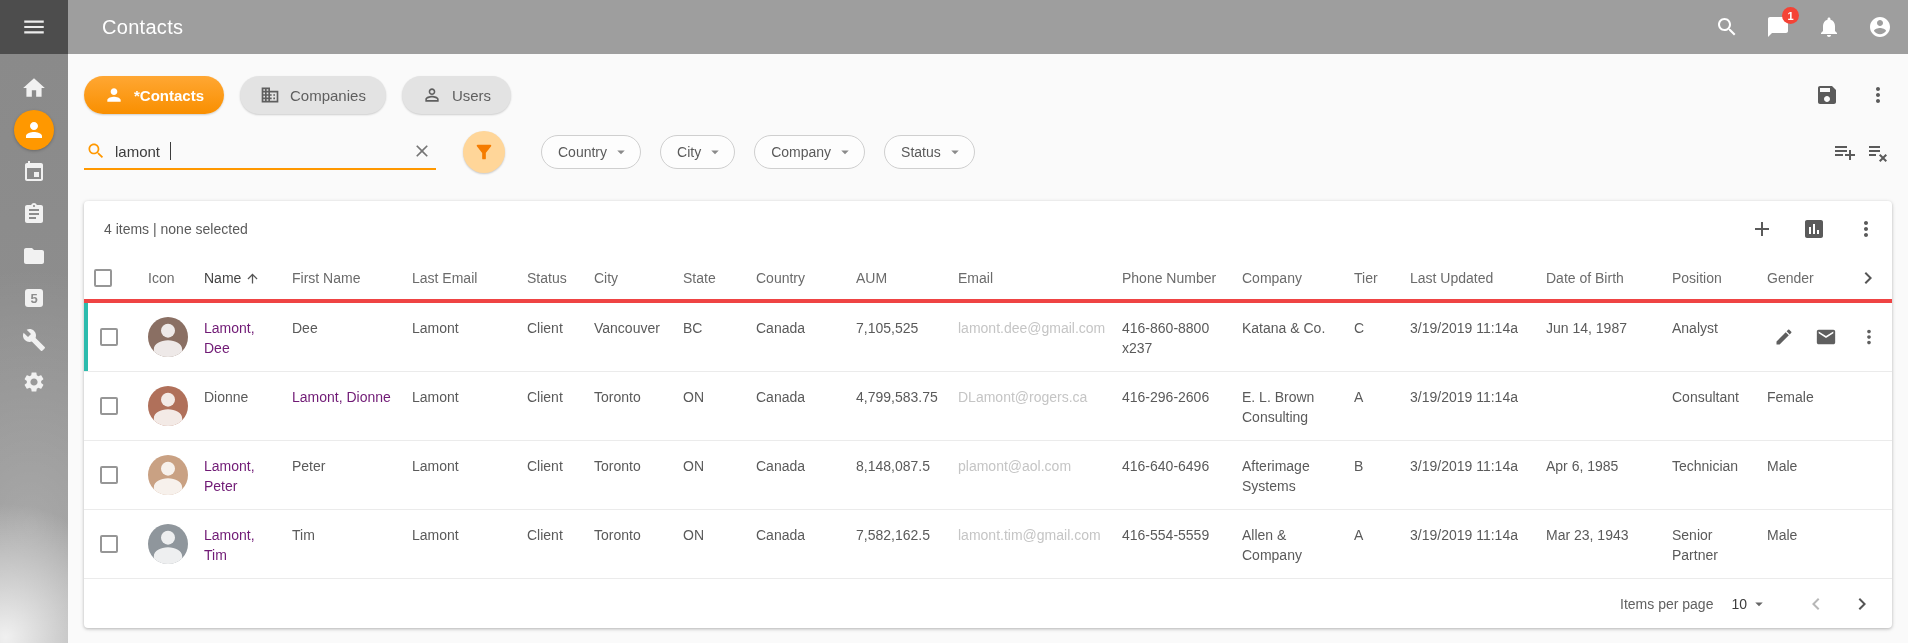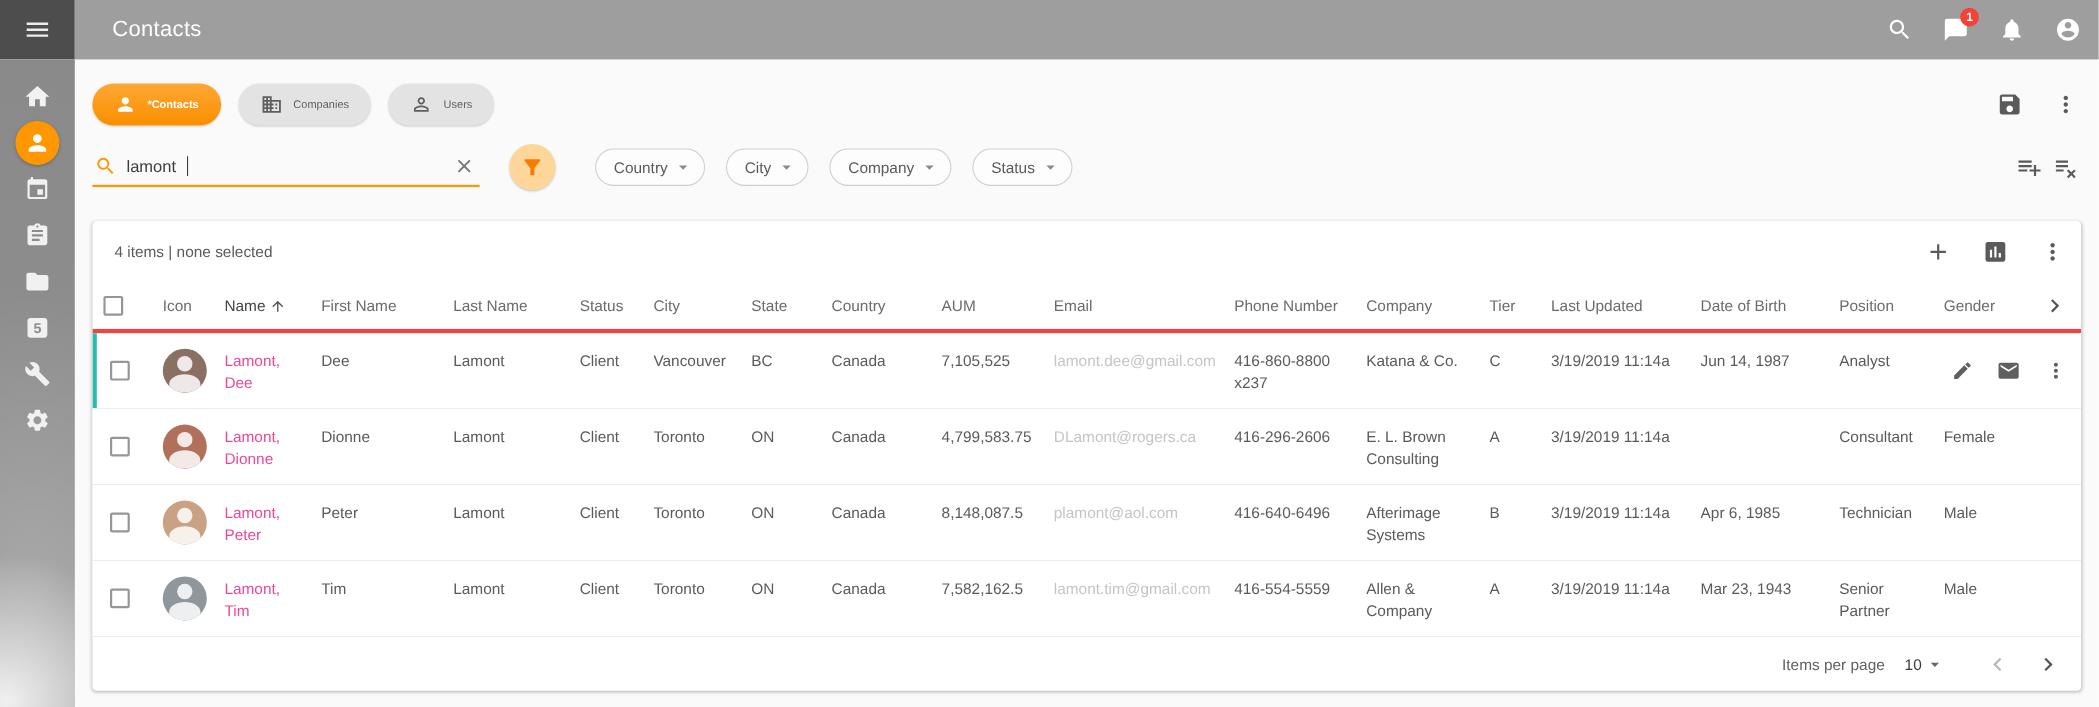--- a/index.html
+++ b/index.html
@@ -22,21 +22,21 @@
       radial-gradient(340px 430px at 45% 80%, rgba(255,255,255,.22), rgba(255,255,255,0) 60%),
       linear-gradient(#8a8a8a,#919191);
       display:flex;flex-direction:column;align-items:center;padding-top:13px}
   .side-item{width:68px;height:42px;display:flex;align-items:center;justify-content:center;background:none;border:none;color:#f1f1f1;cursor:pointer}
   .active-circle{width:40px;height:40px;border-radius:50%;background:#ff9800;display:flex;align-items:center;justify-content:center;color:#fff;box-shadow:0 1px 3px rgba(0,0,0,.25)}
 
   
   .main{grid-column:2;grid-row:2;display:flex;flex-direction:column;overflow:hidden}
 
   .tabs-row{display:flex;align-items:center;gap:16px;padding:22px 18px 0 16px}
-  .chip{height:38px;border-radius:19px;display:inline-flex;align-items:center;gap:10px;padding:0 20px;font-size:10px;background:#e3e3e3;color:#5f5f5f;border:none;cursor:pointer;box-shadow:0 1px 2px rgba(0,0,0,.18)}
+  .chip{height:38px;border-radius:19px;display:inline-flex;align-items:center;gap:10px;padding:0 20px;font-size:15px;background:#e3e3e3;color:#5f5f5f;border:none;cursor:pointer;box-shadow:0 1px 2px rgba(0,0,0,.18)}
   .chip.active{background:linear-gradient(#ffa733,#f98f00);color:#fff;font-weight:bold}
   .tabs-right{margin-left:auto;display:flex;align-items:center;gap:27px;color:#5a5a5a}
   .ghost-btn{background:none;border:none;color:#5a5a5a;cursor:pointer}
 
   .search-row{display:flex;align-items:center;padding:0 18px 0 16px;margin-top:17px;height:42px}
   .search-field{width:352px;display:flex;align-items:center;gap:9px;border-bottom:2px solid #ff9800;padding:7px 4px 7px 2px}
   .search-field .sicon{color:#ff9800}
   .search-text{font-size:15px;color:#3c3c3c}
   .caret-bar{display:inline-block;width:1px;height:18px;background:#3c3c3c;margin-left:1px;vertical-align:middle}
   .clear-x{margin-left:auto;color:#757575;cursor:pointer}
@@ -57,21 +57,21 @@
   .th.sorted{color:#444}
   .sort-arrow{margin-left:4px;color:#555}
   .th-end{justify-content:flex-end;padding-right:12px;color:#555}
 
   .trow{display:grid;grid-template-columns:var(--cols);height:69px;border-bottom:1px solid #ebebeb;position:relative;background:#fff;font-size:14px;line-height:20px}
   .trow.selected{box-shadow:inset 4px 0 0 0 #2bbbad}
   .td{padding:15px 12px 0 0;color:#5a5a5a;overflow:hidden}
   .td-check,.td-icon{display:flex;align-items:center;padding:0}
   .td-check{justify-content:center}
   .td-icon{justify-content:flex-start;padding-left:14px}
-  .c-name{color:#ec4899}
+  .c-name{color:#701a75}
   .c-email{color:#c5c5c5}
   .checkbox{width:18px;height:18px;border:2px solid #969696;border-radius:2px;background:#fff;cursor:pointer}
   .avatar{width:40px;height:40px;border-radius:50%;overflow:hidden;display:flex;align-items:flex-end;justify-content:center}
   .avatar svg{width:40px;height:40px;fill:rgba(255,255,255,.85)}
   .av1{background:#8a6f63}.av2{background:#b0705a}.av3{background:#c9a183}.av4{background:#8f969c}
   .row-actions{position:absolute;right:12px;top:50%;transform:translateY(-50%);display:flex;align-items:center;gap:21px;color:#5f5f5f}
   .ricon{cursor:pointer}
 
   .tfoot{flex:1;display:flex;align-items:center;justify-content:flex-end;padding-right:18px;font-size:14px;color:#616161}
   .page-size{display:inline-flex;align-items:center;margin-left:18px;color:#3c3c3c;cursor:pointer}
@@ -312,21 +312,21 @@
             <span class="sort-arrow">
               <svg width="15" height="15" viewBox="0 0 24 24">
                 <path fill="currentColor" d="M4 12l1.41 1.41L11 7.83V20h2V7.83l5.58 5.58L20 12l-8-8-8 8z"></path>
               </svg>
             </span>
           </div>
         <div class="th">
             <span>First Name</span>
           </div>
         <div class="th">
-            <span>Last Name</span>
+            <span>Last Email</span>
           </div>
         <div class="th">
             <span>Status</span>
           </div>
         <div class="th">
             <span>City</span>
           </div>
         <div class="th">
             <span>State</span>
           </div>
@@ -420,22 +420,22 @@
             <span class="checkbox"></span>
           </div>
         <div class="td td-icon">
             <span class="avatar av2">
               <svg viewBox="0 0 24 24">
                 <circle cx="12" cy="8.2" r="4.2"></circle>
                 <path d="M12 14c-4.4 0-8.5 2.2-8.5 5.3V24h17v-4.7c0-3.1-4.1-5.3-8.5-5.3z"></path>
               </svg>
             </span>
           </div>
+        <div class="td">Dionne</div>
         <div class="td c-name">Lamont, Dionne</div>
-        <div class="td">Dionne</div>
         <div class="td">Lamont</div>
         <div class="td">Client</div>
         <div class="td">Toronto</div>
         <div class="td">ON</div>
         <div class="td">Canada</div>
         <div class="td">4,799,583.75</div>
         <div class="td c-email">DLamont@rogers.ca</div>
         <div class="td">416-296-2606</div>
         <div class="td">E. L. Brown Consulting</div>
         <div class="td">A</div>

